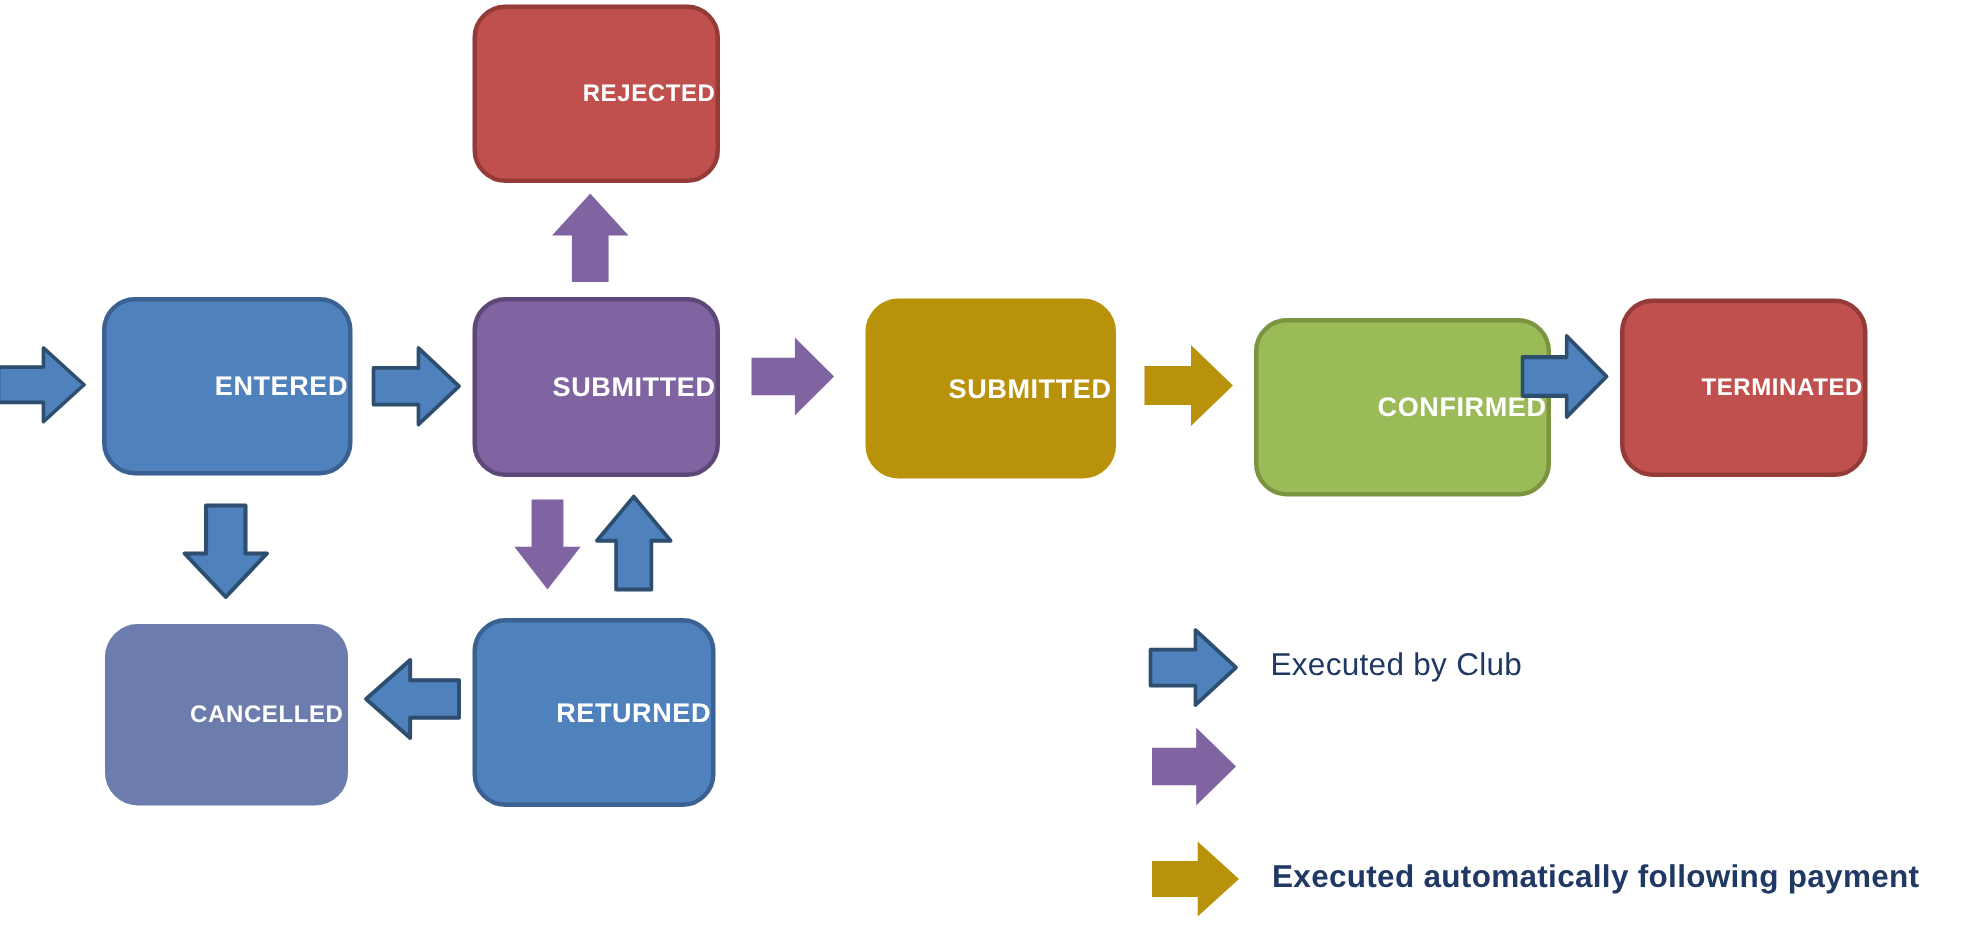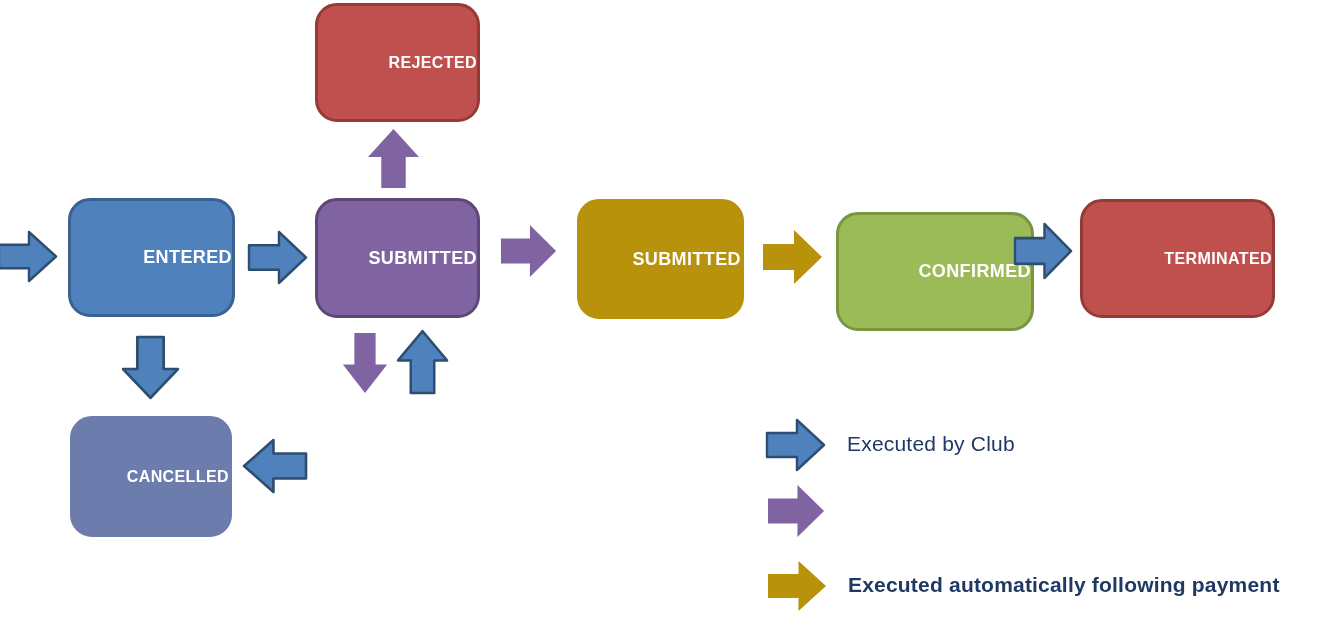--- a/index.html
+++ b/index.html
@@ -58,28 +58,31 @@
   </div>
 
   <div class="node" style="left: 577px; top: 199px; width: 167px; height: 120px; font-size: 18px; background-color: rgb(184, 146, 10); border-color: rgb(184, 146, 10); color: rgb(255, 255, 255);">
     <span>SUBMITTED</span>
   </div>
 
   <div class="node" style="left: 836px; top: 212px; width: 198px; height: 119px; font-size: 18px; background-color: rgb(155, 187, 89); border-color: rgb(122, 148, 64); color: rgb(255, 255, 255);">
     <span>CONFIRMED</span>
   </div>
 
-  <div class="node" style="left: 1080px; top: 199px; width: 195px; height: 119px; font-size: 16px; background-color: rgb(192, 80, 77); border-color: rgb(148, 59, 56); color: rgb(255, 255, 255);">
+  <div class="node" style="left: 1080px; top: 199px; width: 165px; height: 119px; font-size: 16px; background-color: rgb(192, 80, 77); border-color: rgb(148, 59, 56); color: rgb(255, 255, 255);">
     <span>TERMINATED</span>
   </div>
 
   <div class="node" style="left: 70px; top: 416px; width: 162px; height: 121px; font-size: 16px; background-color: rgb(107, 124, 173); border-color: rgb(107, 124, 173); color: rgb(255, 255, 255);">
     <span>CANCELLED</span>
   </div>
 
+  <div class="node" style="left: 315px; top: 412px; width: 162px; height: 126px; font-size: 18px; background-color: rgb(79, 129, 189); border-color: rgb(58, 97, 145); color: rgb(255, 255, 255);">
+    <span>RETURNED</span>
+  </div>
 
   <svg class="arrow" style="left:-1px;top:231px;width:58px;height:51px" viewBox="0 0 60 52" preserveAspectRatio="none">
     <polygon points="0,14 31,14 31,1 59,26 31,51 31,38 0,38" stroke-width="2.5" stroke-linejoin="round" style="fill: rgb(79, 129, 189); stroke: rgb(46, 78, 111);"></polygon>
   </svg>
 
   <svg class="arrow" style="left:249px;top:231px;width:58px;height:53px" viewBox="0 0 60 52" preserveAspectRatio="none">
     <polygon points="0,14 31,14 31,1 59,26 31,51 31,38 0,38" stroke-width="2.5" stroke-linejoin="round" style="fill: rgb(79, 129, 189); stroke: rgb(46, 78, 111);"></polygon>
   </svg>
 
   <svg class="arrow" style="left:367px;top:128px;width:53px;height:60px" viewBox="0 0 52 60" preserveAspectRatio="none">

